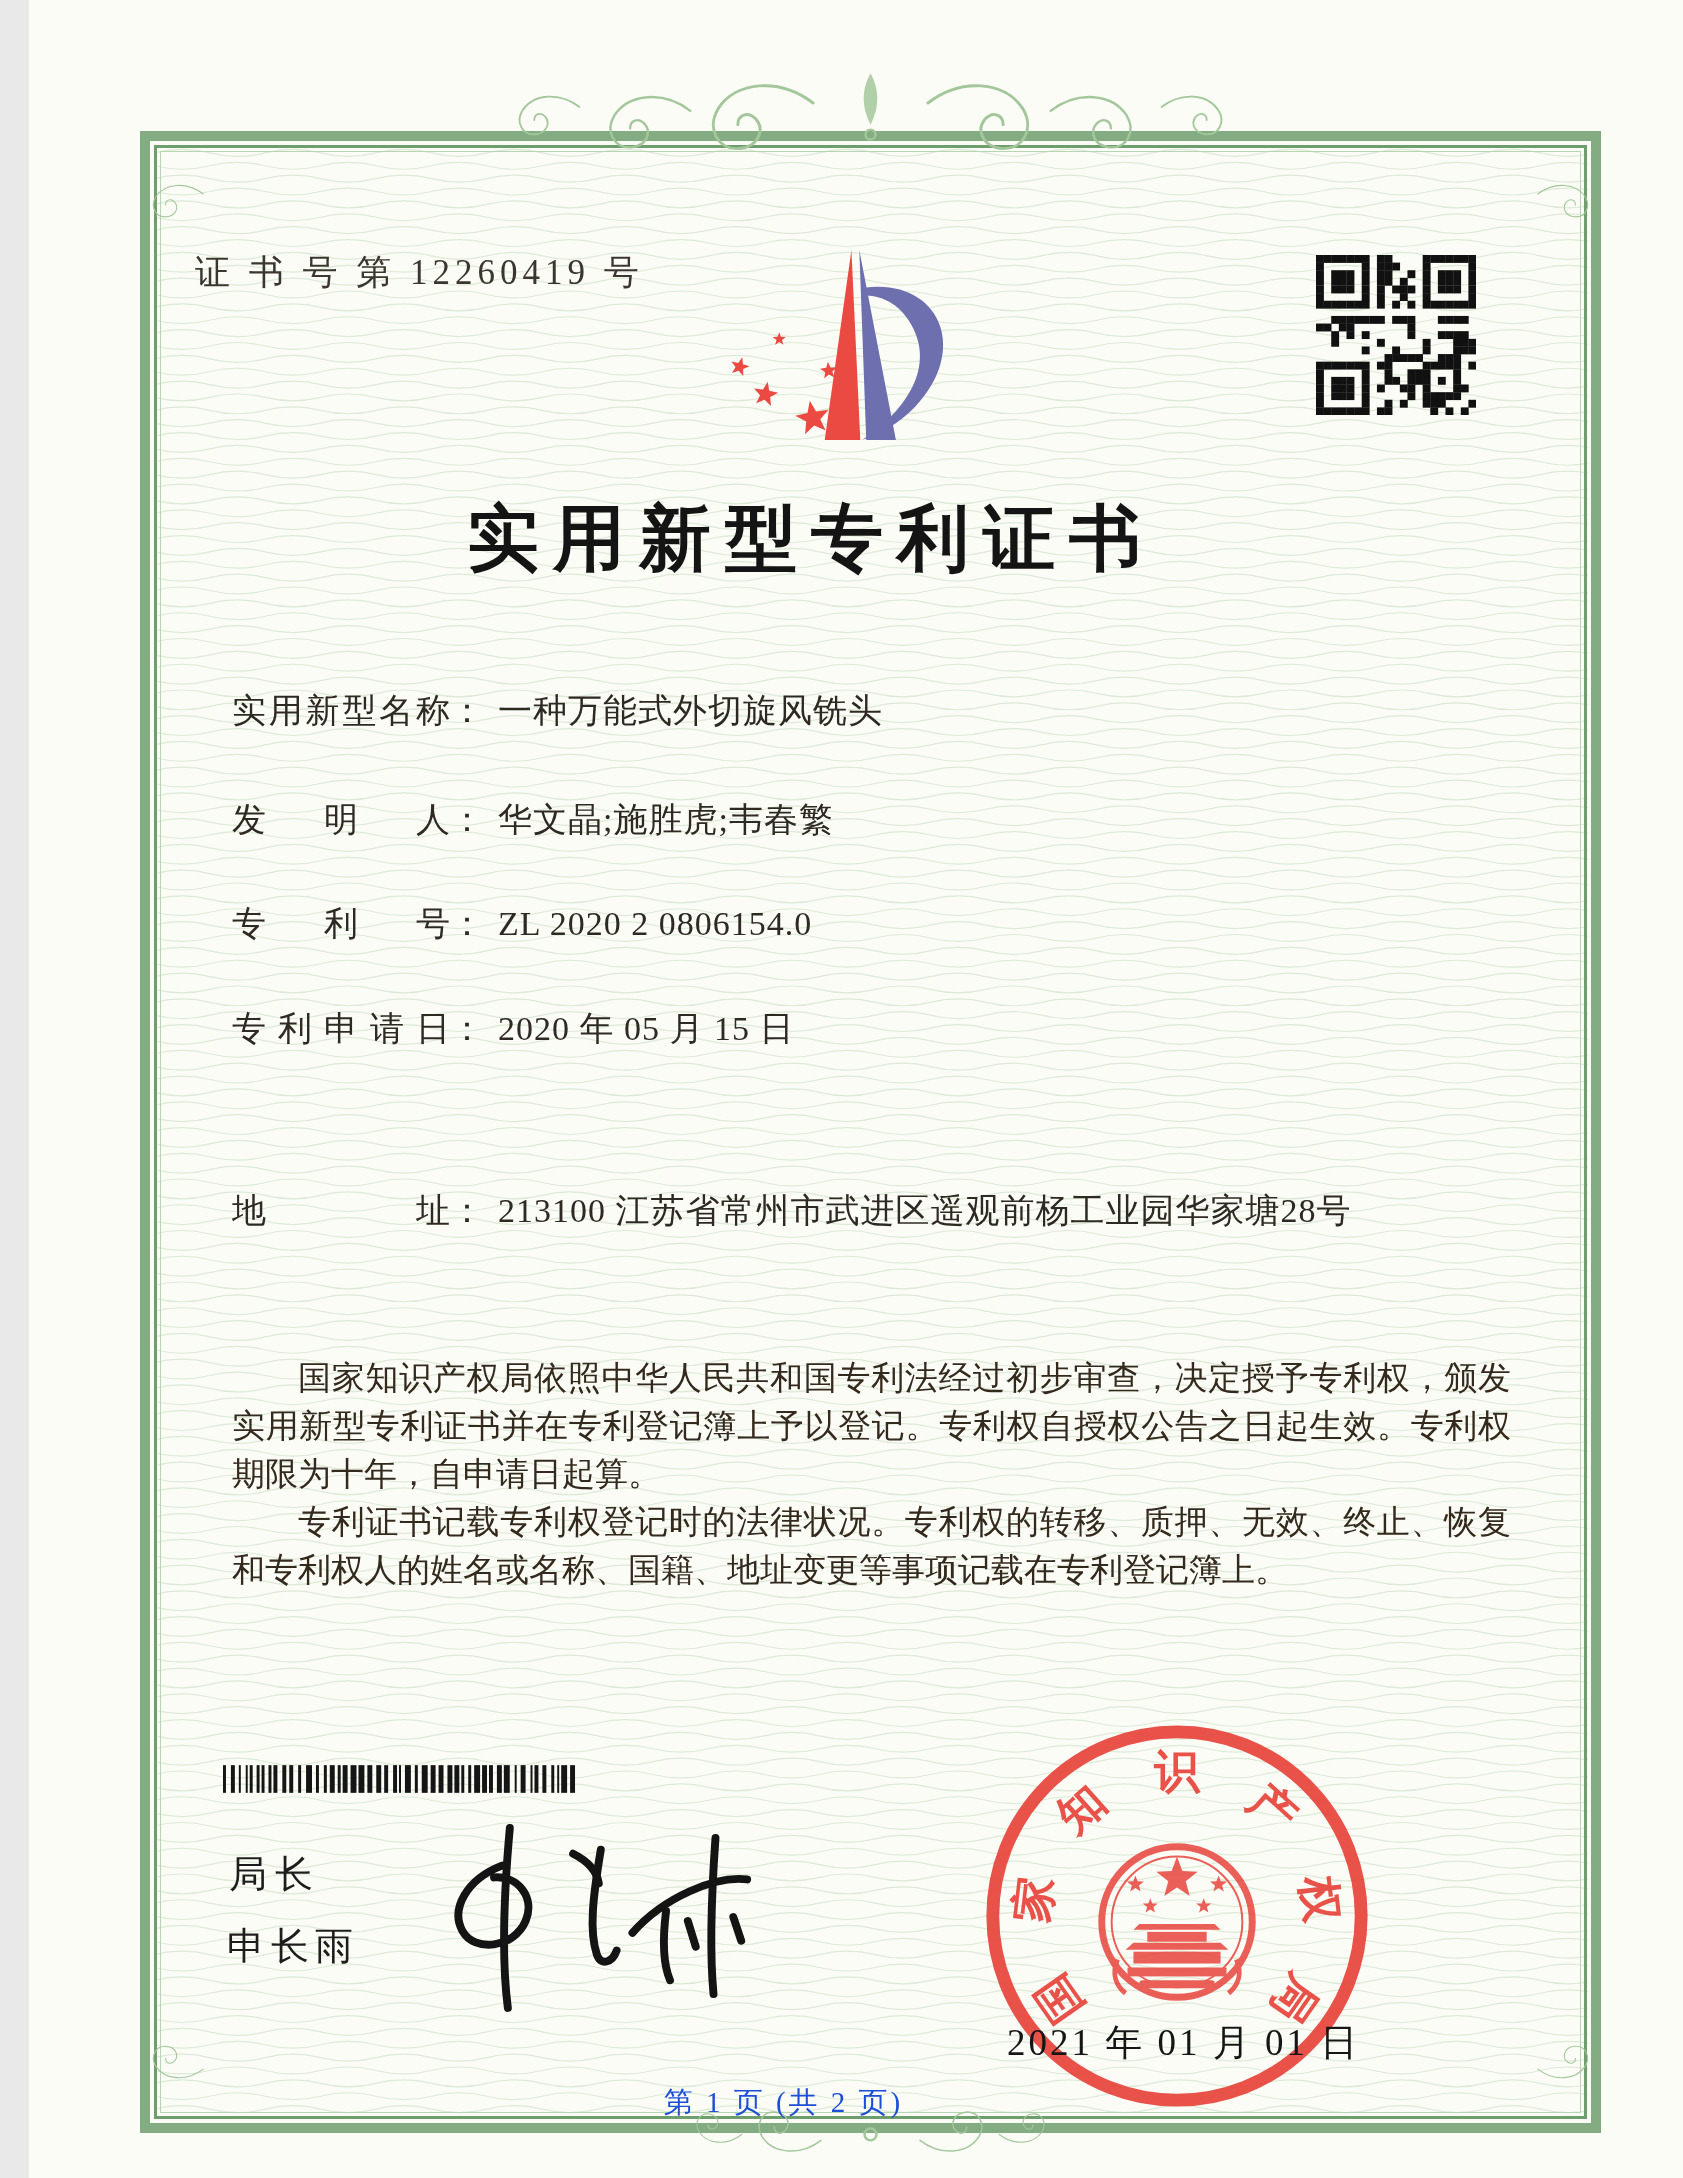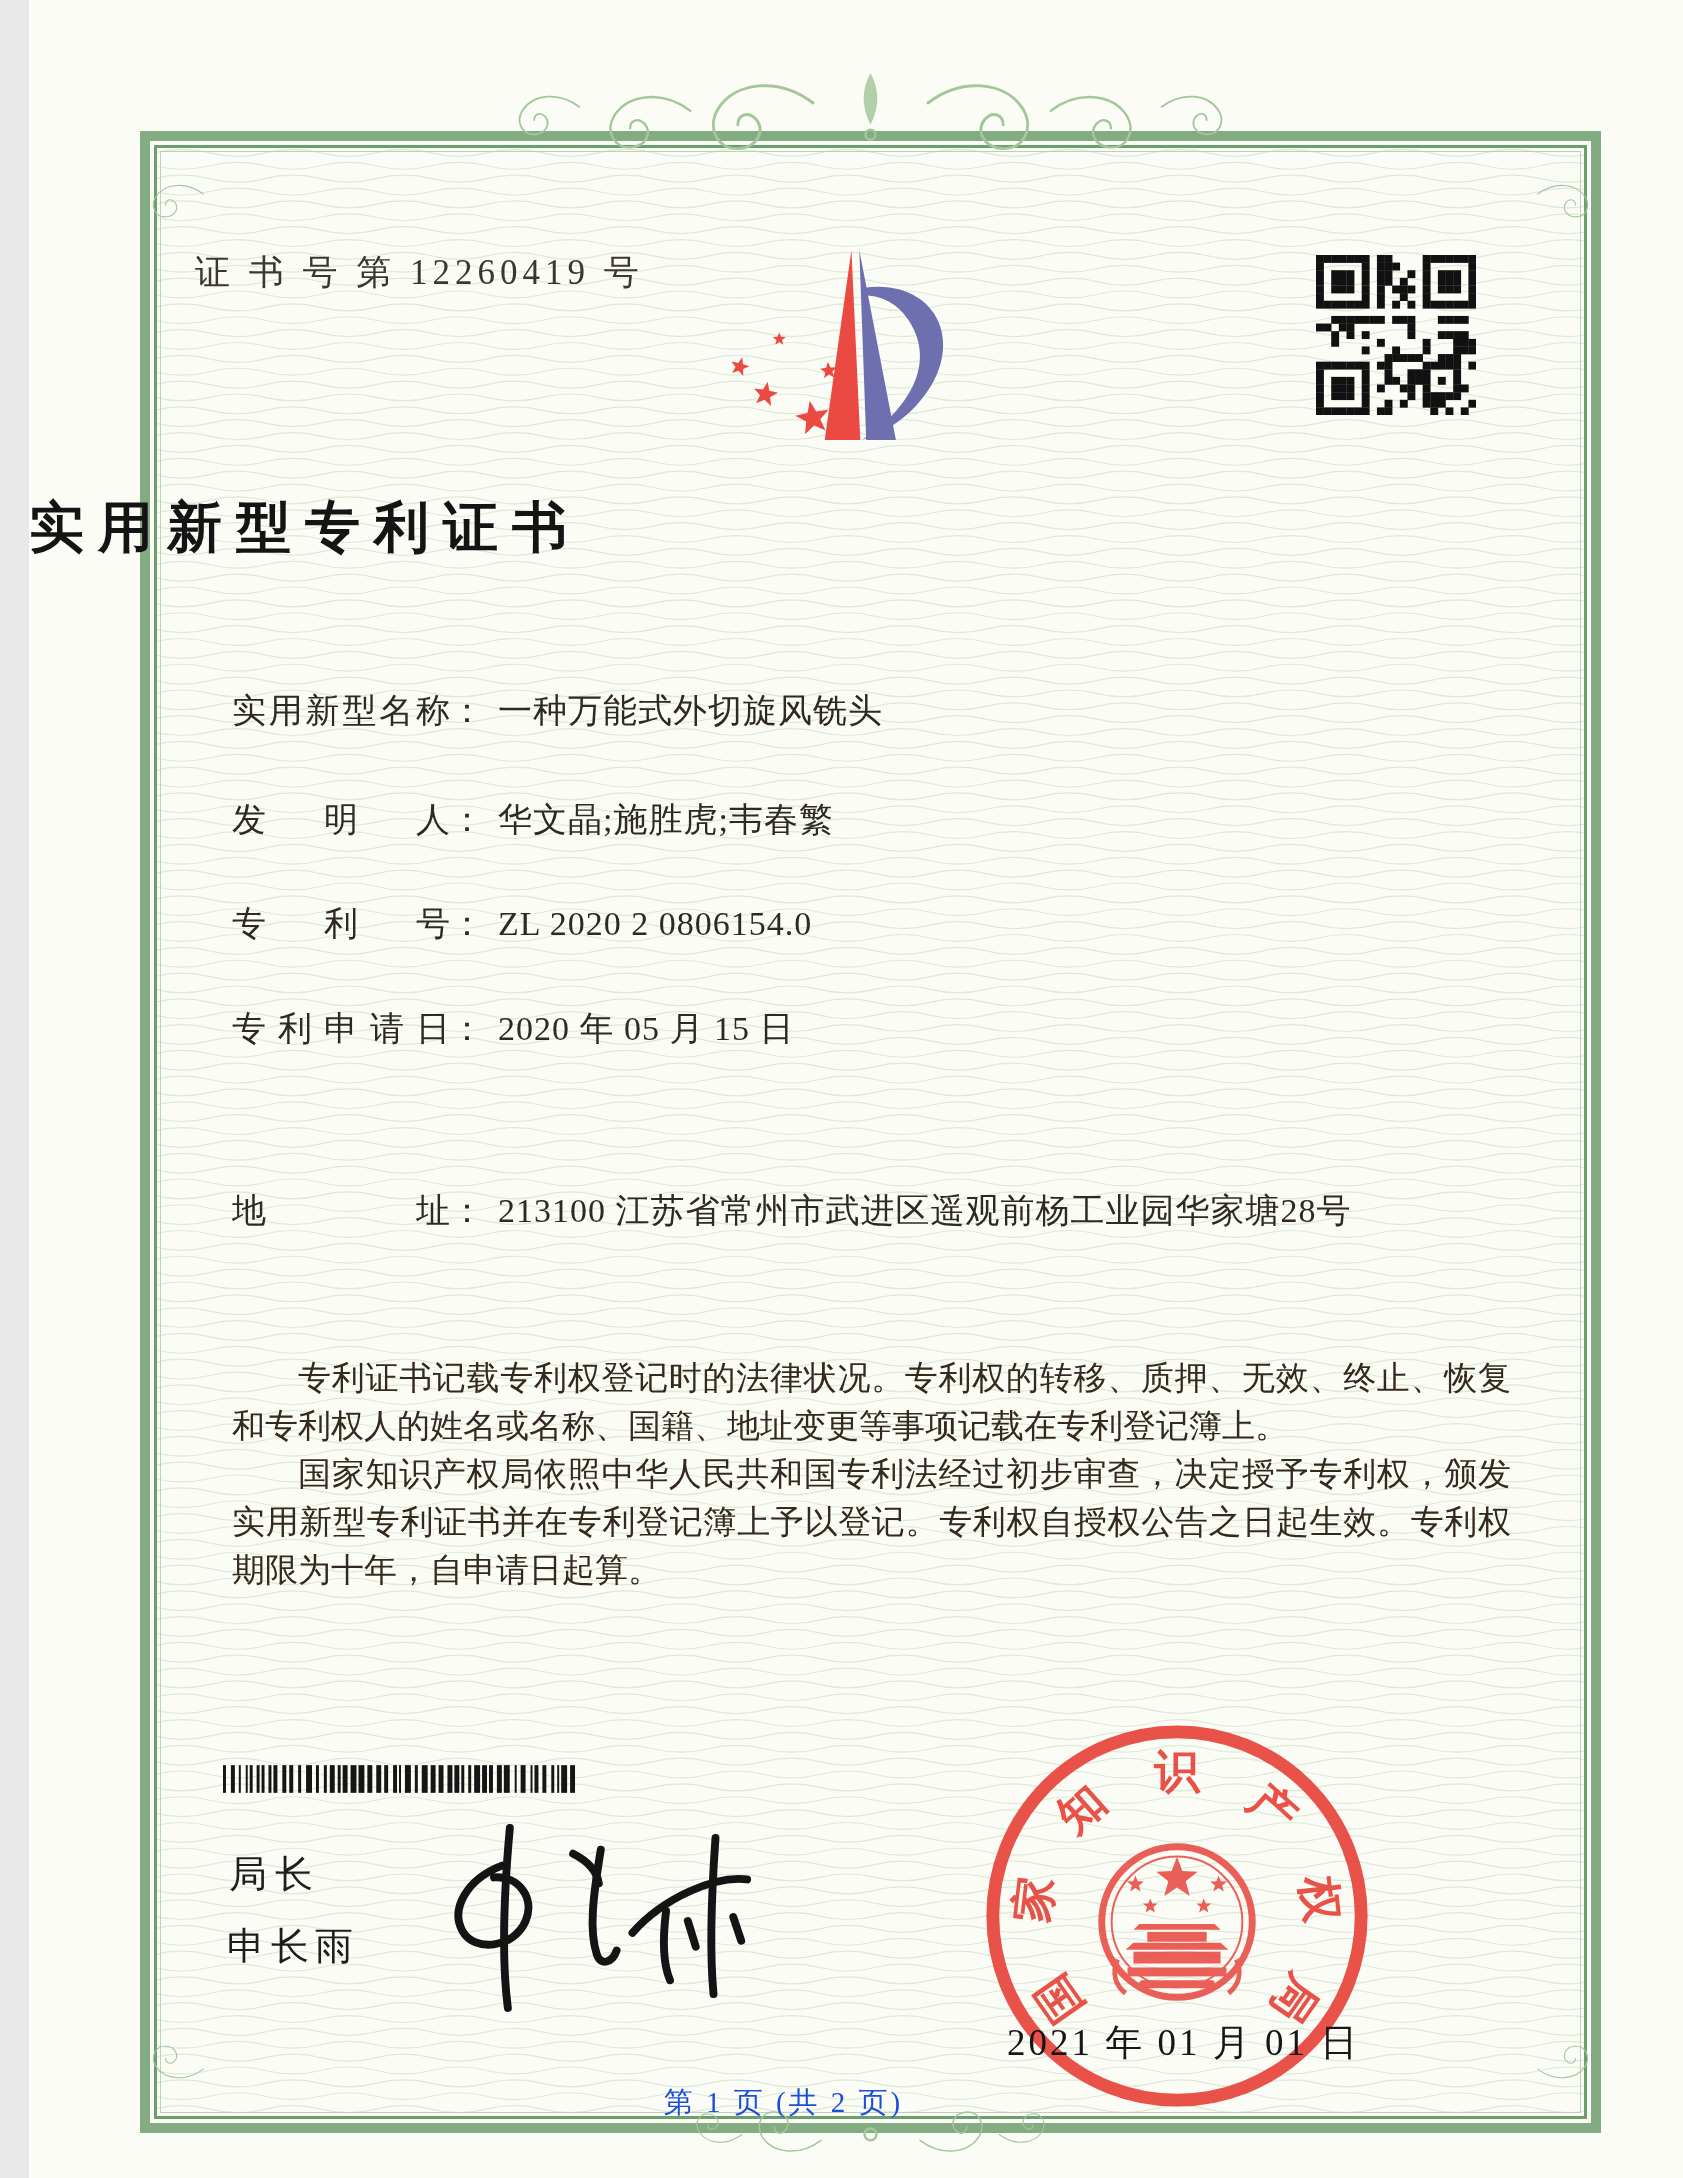--- a/index.html
+++ b/index.html
@@ -6,21 +6,21 @@
   #page{position:relative;width:1683px;height:2178px;background:#fcfcf7;overflow:hidden;
         font-family:"Liberation Serif","DejaVu Serif",serif;color:#2e2a22;margin-left:29px;}
   
   #frame{position:absolute;left:111px;top:131px;width:1441px;height:1982px;
          border:10px solid #84ac82;}
   #frame .inner1{position:absolute;inset:4px;border:3px solid #6f9e6e;}
   #frame .inner2{position:absolute;inset:10px;border:1px solid #b9d4b4;}
   svg{display:block}
   .abs{position:absolute;}
   #cert-no{left:166px;top:249px;font-size:35px;letter-spacing:5px;color:#3b372e;}
-  #title{left:0;width:1564px;top:491px;font-size:55px;font-weight:700;
+  #title{left:0;width:1564px;top:491px;text-align:center;font-size:72px;font-weight:700;
          letter-spacing:14px;color:#141414;}
   .field-row{left:203px;width:1297px;font-size:34px;white-space:nowrap;}
   .flabel{display:inline-block;width:218px;text-align:justify;text-align-last:justify;
           -moz-text-align-last:justify;vertical-align:bottom;}
   .fvalue{margin-left:14px;letter-spacing:1px;}
   .grant-no{position:absolute;left:619px;top:0;}
   #body-text{left:203px;top:1354px;width:1279px;}
   #body-text p{margin:0;font-size:33px;line-height:48px;text-indent:2em;text-align:justify;color:#33291c;}
   #commissioner-title{left:200px;top:1849px;font-family:Liberation Serif, serif;
         font-size:38px;letter-spacing:8px;color:#1d1d1d;}
@@ -453,22 +453,22 @@
     <span class="flabel">专　利　号</span><span>：</span><span class="fvalue">ZL 2020 2 0806154.0</span>
   </div>
   <div class="field-row abs" style="top:1006px">
     <span class="flabel">专利申请日</span><span>：</span><span class="fvalue">2020 年 05 月 15 日</span>
   </div>
   <div class="field-row abs" style="top:1188px">
     <span class="flabel">地　　　址</span><span>：</span><span class="fvalue">213100 江苏省常州市武进区遥观前杨工业园华家塘28号</span>
   </div>
 
   <div id="body-text" class="abs">
+    <p>国家知识产权局依照中华人民共和国专利法经过初步审查，决定授予专利权，颁发实用新型专利证书并在专利登记簿上予以登记。专利权自授权公告之日起生效。专利权期限为十年，自申请日起算。</p>
     <p>专利证书记载专利权登记时的法律状况。专利权的转移、质押、无效、终止、恢复和专利权人的姓名或名称、国籍、地址变更等事项记载在专利登记簿上。</p>
-    <p>国家知识产权局依照中华人民共和国专利法经过初步审查，决定授予专利权，颁发实用新型专利证书并在专利登记簿上予以登记。专利权自授权公告之日起生效。专利权期限为十年，自申请日起算。</p>
   </div>
 
   <svg id="barcode" class="abs" style="left:194px;top:1762px;" width="354" height="34" viewBox="0 0 358 34">
       <rect x="0" y="3" width="3" height="28" fill="#151515"></rect>
       <rect x="8" y="3" width="4" height="28" fill="#151515"></rect>
       <rect x="16" y="3" width="2" height="28" fill="#151515"></rect>
       <rect x="23" y="3" width="2" height="28" fill="#151515"></rect>
       <rect x="27" y="3" width="3" height="28" fill="#151515"></rect>
       <rect x="34" y="3" width="3" height="28" fill="#151515"></rect>
       <rect x="39" y="3" width="3" height="28" fill="#151515"></rect>

